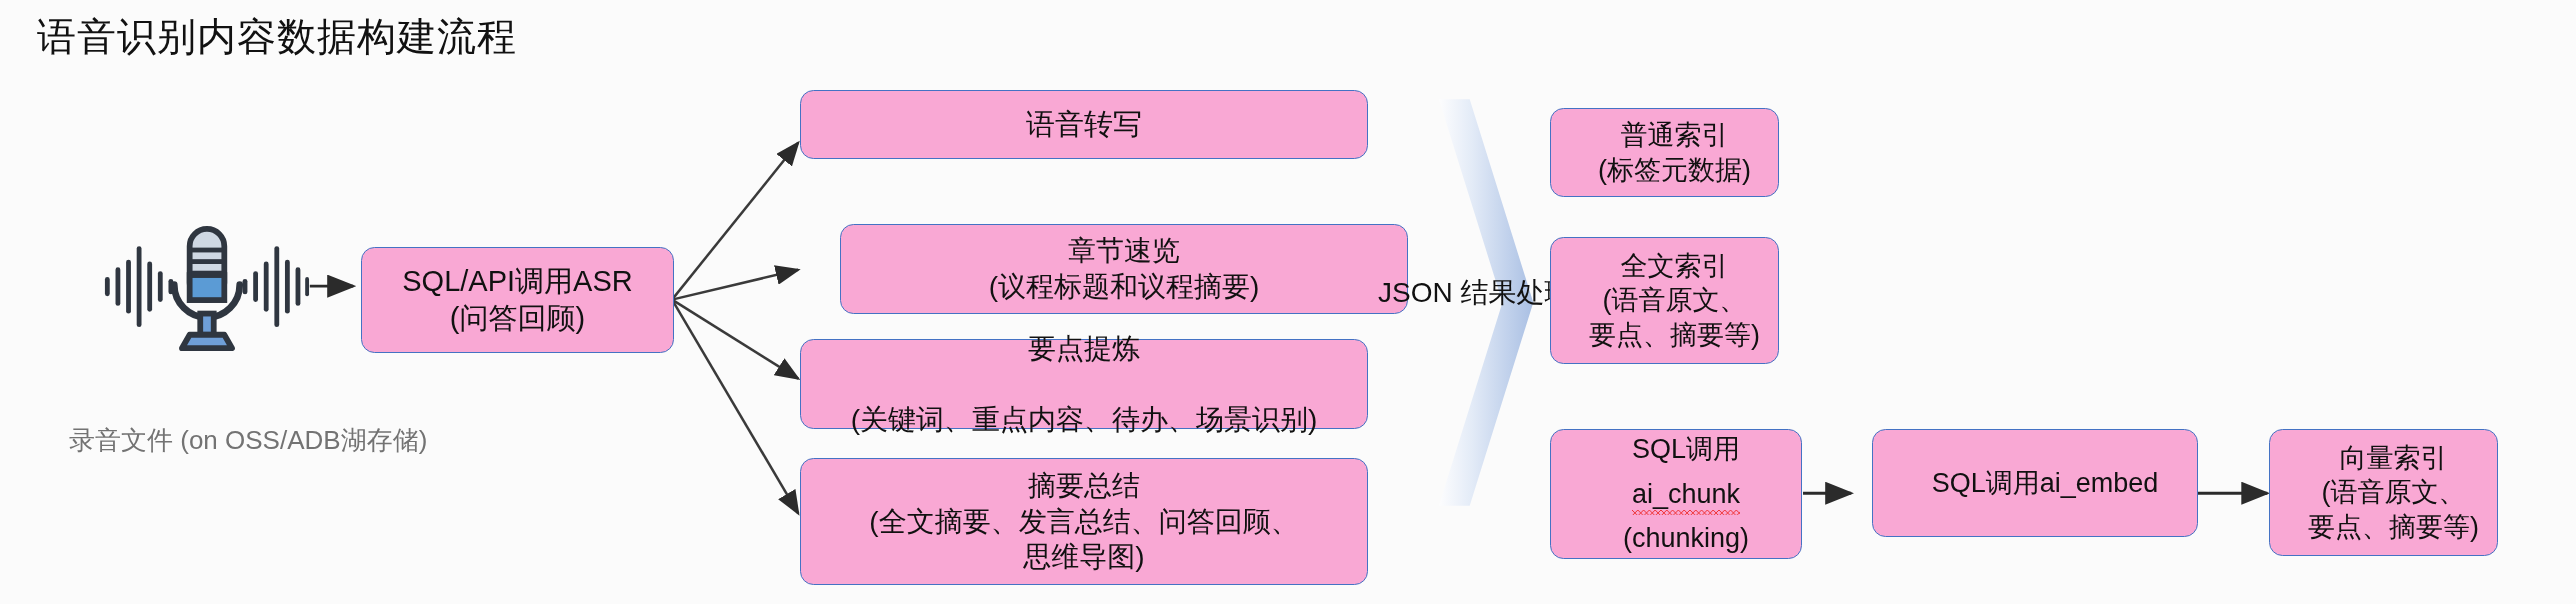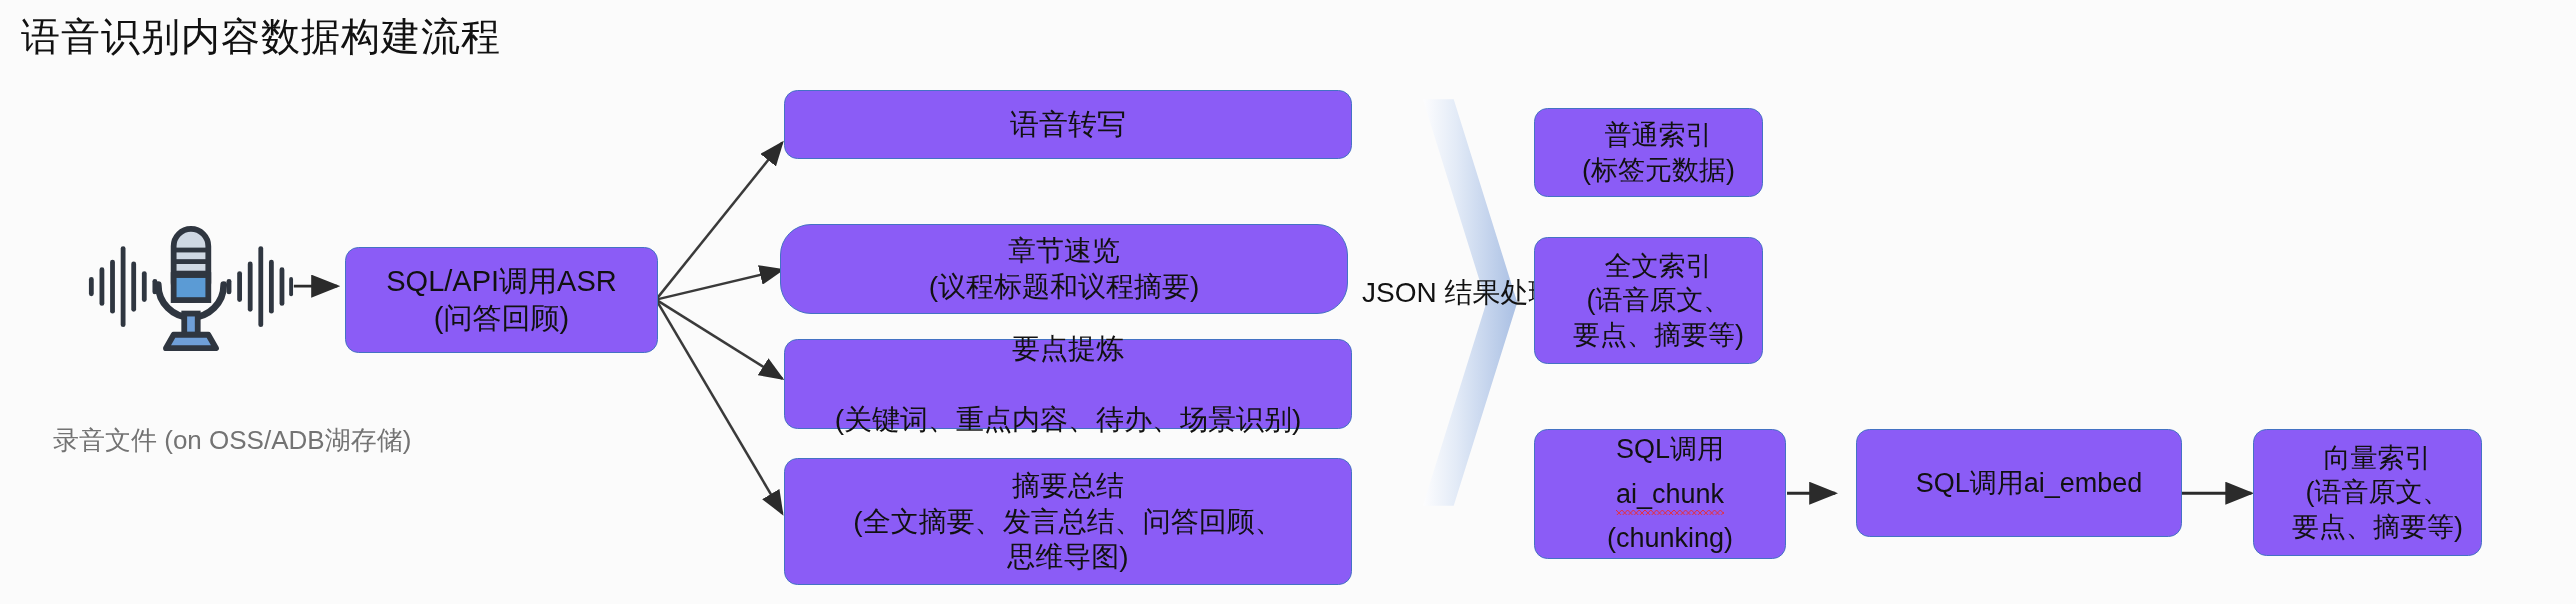--- a/index.html
+++ b/index.html
@@ -14,20 +14,21 @@
     overflow: hidden;
     font-family: "Liberation Sans", "DejaVu Sans", sans-serif;
     color: #1a1a1a;
   }
 
   #diagram-canvas {
     position: absolute;
     inset: 0;
     width: 2085px;
     height: 605px;
+    margin-left: 16px;
   }
 
   #edges-layer {
     position: absolute;
     left: 0; top: 0;
     width: 2576px;
     height: 605px;
     pointer-events: none;
   }
 
@@ -39,21 +40,21 @@
     font-weight: 400;
     letter-spacing: 1px;
     color: #111111;
     white-space: nowrap;
   }
 
   
   .node-box {
     position: absolute;
     box-sizing: border-box;
-    background: #8b5cf6;
+    background: #f9a8d4;
     border: 1.9px solid #4472c4;
     border-radius: 13.5px;
     display: flex;
     flex-direction: column;
     align-items: center;
     justify-content: center;
     text-align: center;
     color: #111111;
     line-height: 1.28;
   }
@@ -188,21 +189,21 @@
 
   <div class="node-box fs-30" style="left:345px; top:247px; width:313px; height:106px;">
     <span class="ln">SQL/API调用ASR</span>
     <span class="ln">(问答回顾)</span>
   </div>
 
   <div class="node-box fs-30" style="left:784px; top:90px; width:568px; height:69px;">
     <span class="ln">语音转写</span>
   </div>
 
-  <div class="node-box fs-29" style="left:780px; top:224px; width:568px; height:90px;border-radius:31px;">
+  <div class="node-box fs-29" style="left:824px; top:224px; width:568px; height:90px;">
     <span class="ln">章节速览</span>
     <span class="ln">(议程标题和议程摘要)</span>
   </div>
 
   <div class="node-box fs-29" style="left:784px; top:339px; width:568px; height:90px;gap:35px;">
     <span class="ln">要点提炼</span>
     <span class="ln">(关键词、重点内容、待办、场景识别)</span>
   </div>
 
   <div class="node-box fs-29" style="left:784px; top:458px; width:568px; height:127px;">

